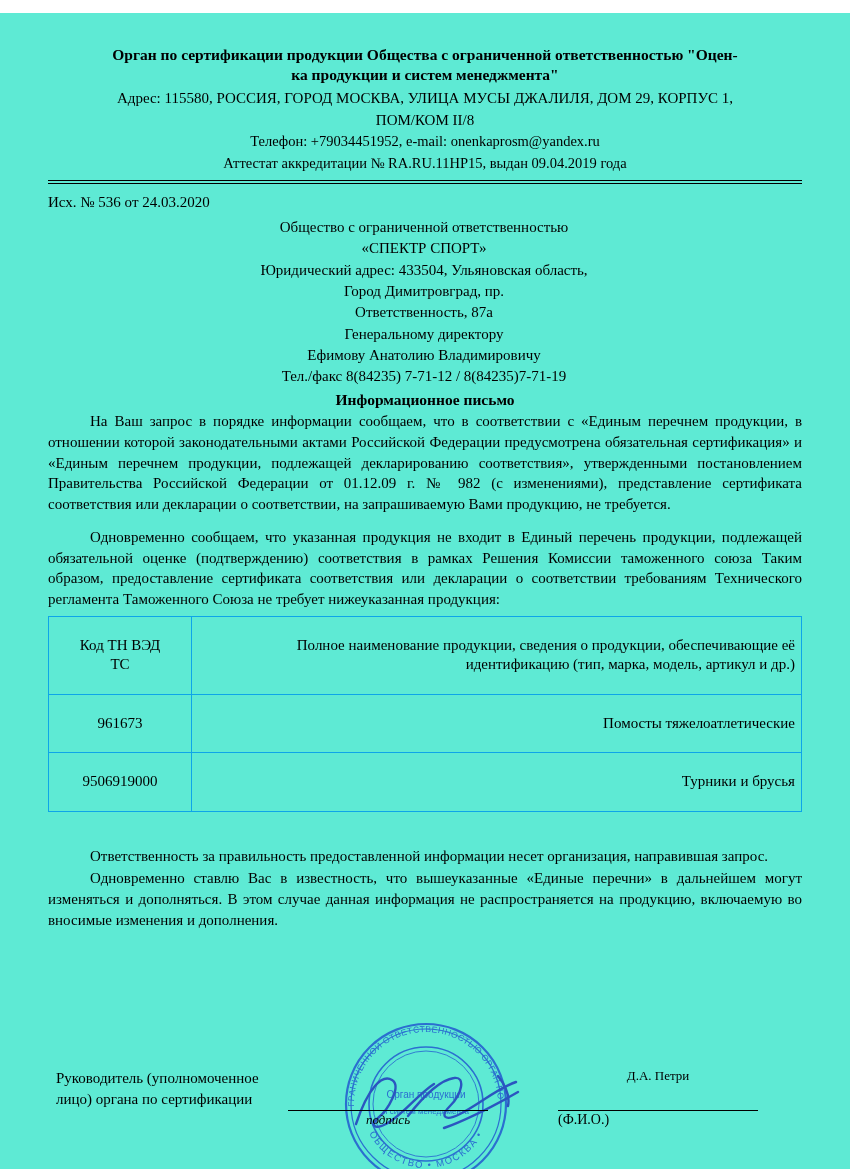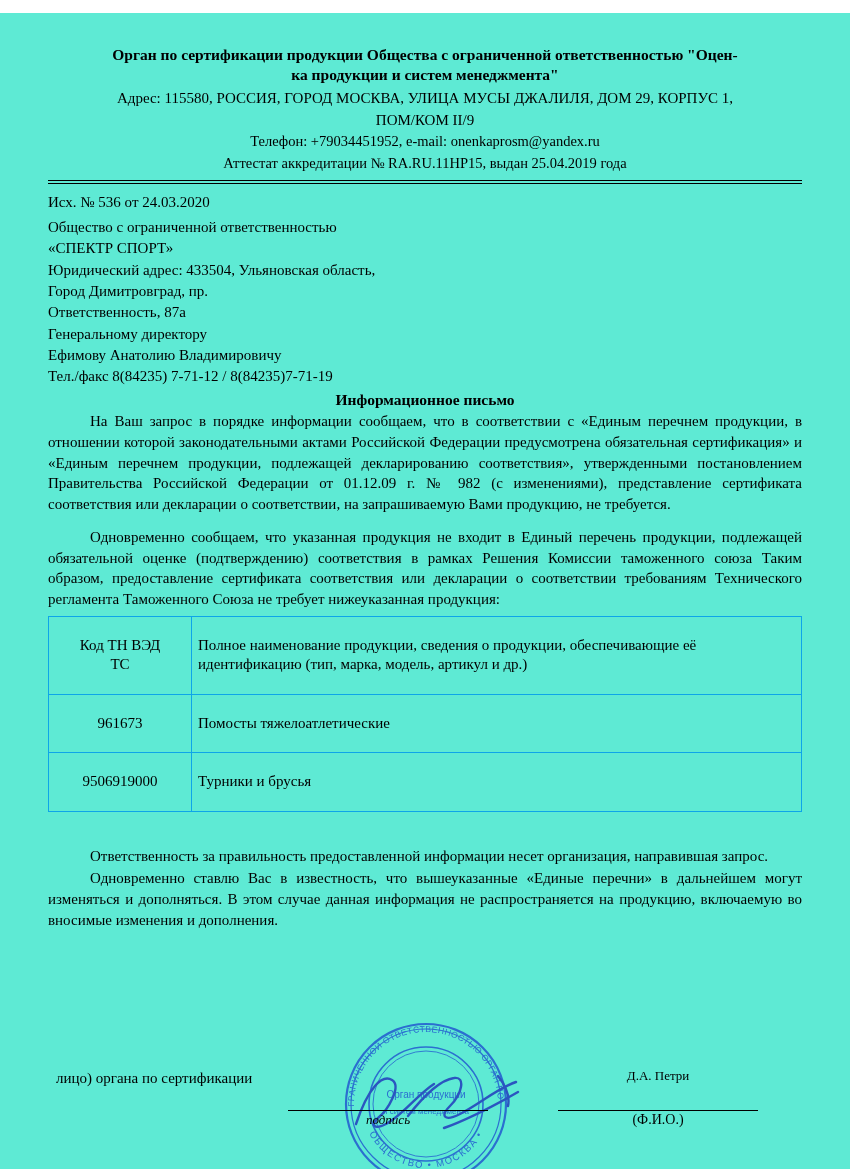--- a/index.html
+++ b/index.html
@@ -53,21 +53,21 @@
 
   
   .ref-line {
     margin-top: 10px;
     font-size: 15px;
   }
 
   
   .addressee {
     margin-top: 6px;
-    text-align: left;
+    text-align: center;
     font-size: 15px;
     line-height: 1.42;
     padding-right: 2px;
   }
 
   
   .doc-title {
     margin-top: 4px;
     text-align: center;
     font-size: 15.5px;
@@ -95,21 +95,21 @@
     border: 1px solid #0ea5e9;
     padding: 19px 6px;
     vertical-align: top;
     line-height: 1.3;
   }
   table.products td.col-code {
     width: 130px;
     text-align: center;
   }
   table.products td.col-name {
-    text-align: left;
+    text-align: right;
   }
 
   
   .sign-wrap {
     position: relative;
     margin-top: 138px;
     height: 120px;
   }
   .sign-role {
     position: absolute;
@@ -148,21 +148,20 @@
     top: 0;
     width: 200px;
     text-align: center;
     font-size: 13px;
   }
   .sign-cap-right {
     position: absolute;
     left: 510px;
     top: 44px;
     width: 200px;
-    text-align: center;
     font-size: 14px;
   }
 
   
   .stamp {
     position: absolute;
     left: 280px;
     top: -62px;
     width: 196px;
     height: 196px;
@@ -183,23 +182,23 @@
 </head>
 <body>
 
 <div class="page">
   <div class="sheet">
 
     <div class="letterhead">
       <div class="lh-org">Орган по сертификации продукции Общества с ограниченной ответственностью "Оцен-</div>
       <div class="lh-org">ка продукции и систем менеджмента"</div>
       <div class="lh-line">Адрес: 115580, РОССИЯ, ГОРОД МОСКВА, УЛИЦА МУСЫ ДЖАЛИЛЯ, ДОМ 29, КОРПУС 1,</div>
-      <div class="lh-line">ПОМ/КОМ II/9</div>
+      <div class="lh-line">ПОМ/КОМ II/8</div>
       <div class="lh-line small">Телефон: +79034451952, e-mail: onenkaprosm@yandex.ru</div>
-      <div class="lh-line small">Аттестат аккредитации № RA.RU.11НР15, выдан 25.04.2019 года</div>
+      <div class="lh-line small">Аттестат аккредитации № RA.RU.11НР15, выдан 09.04.2019 года</div>
     </div>
     <div class="hr-double"></div>
 
     <div class="ref-line">Исх. № 536 от 24.03.2020</div>
 
     <div class="addressee">
       <div>Общество с ограниченной ответственностью</div>
       <div>«СПЕКТР СПОРТ»</div>
       <div>Юридический адрес: 433504, Ульяновская область,</div>
       <div>Город Димитровград, пр.</div>
@@ -265,20 +264,21 @@
           <g fill="none" stroke="#2b55c0" stroke-width="2.4" stroke-linecap="round">
             <path d="M8,66 C20,30 34,16 44,22 C54,28 40,52 30,60 C22,67 26,72 38,66 C54,58 70,36 86,26"></path>
             <path d="M60,58 C74,40 92,22 106,20 C118,18 114,36 102,48 C92,58 96,64 112,56 C130,47 150,30 168,24"></path>
             <path d="M96,70 C118,62 142,50 170,34"></path>
             <path d="M150,18 C158,28 162,38 160,48"></path>
           </g>
         </svg>
       </div>
 
       <div class="sign-role">
+        <div>Руководитель (уполномоченное</div>
         <div>лицо) органа по сертификации</div>
       </div>
 
       <div class="sign-line-left"></div>
       <div class="sign-cap-left">подпись</div>
 
       <div class="sign-name">Д.А. Петри</div>
       <div class="sign-line-right"></div>
       <div class="sign-cap-right">(Ф.И.О.)</div>
     </div>

